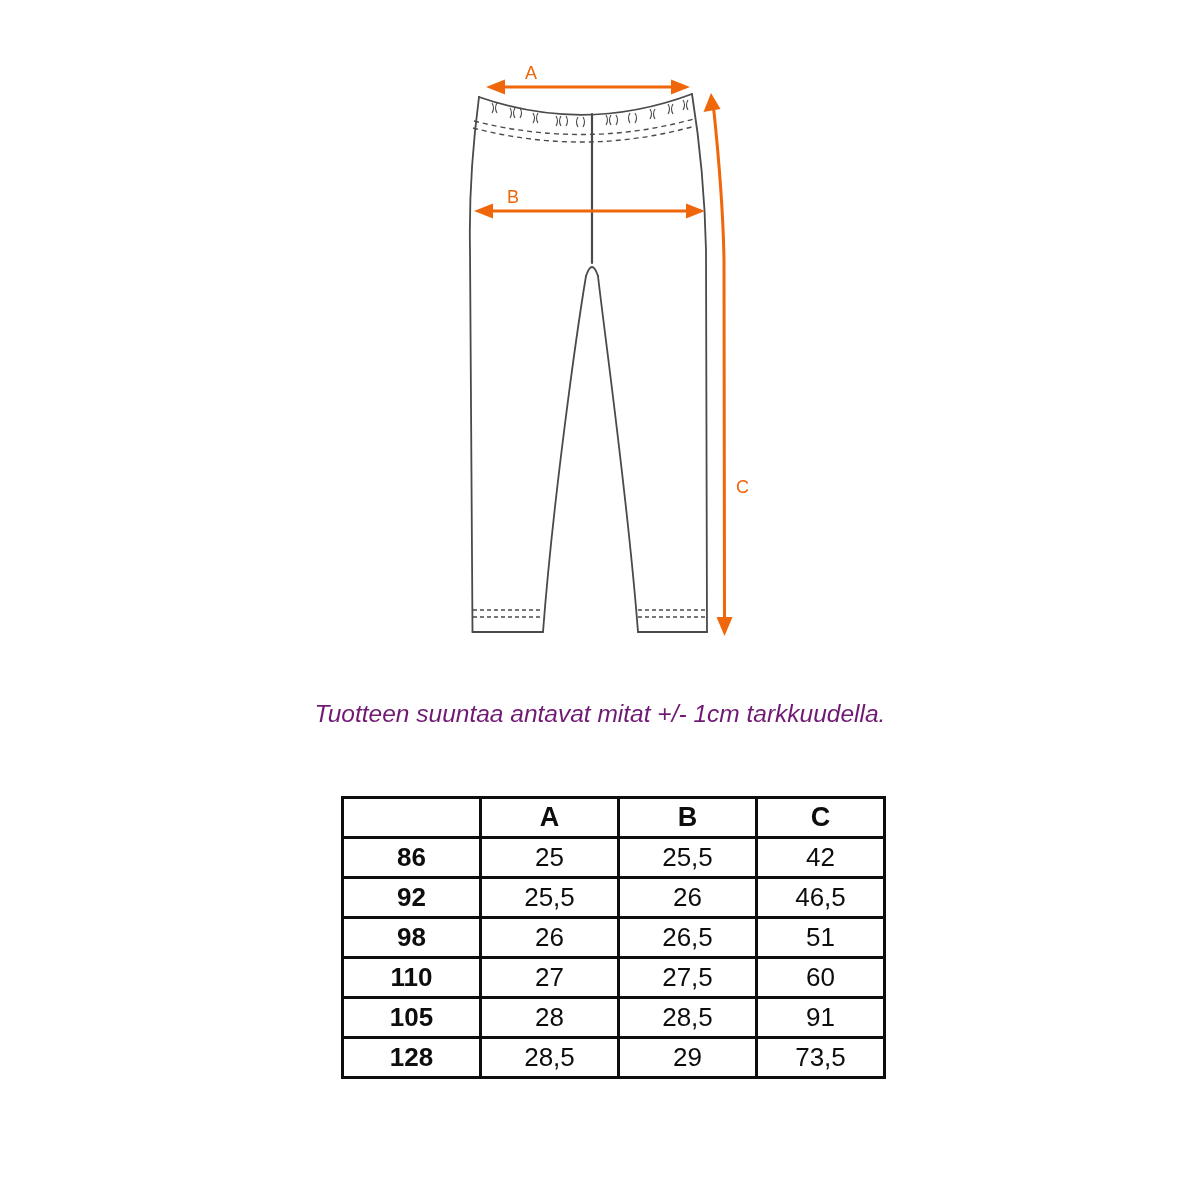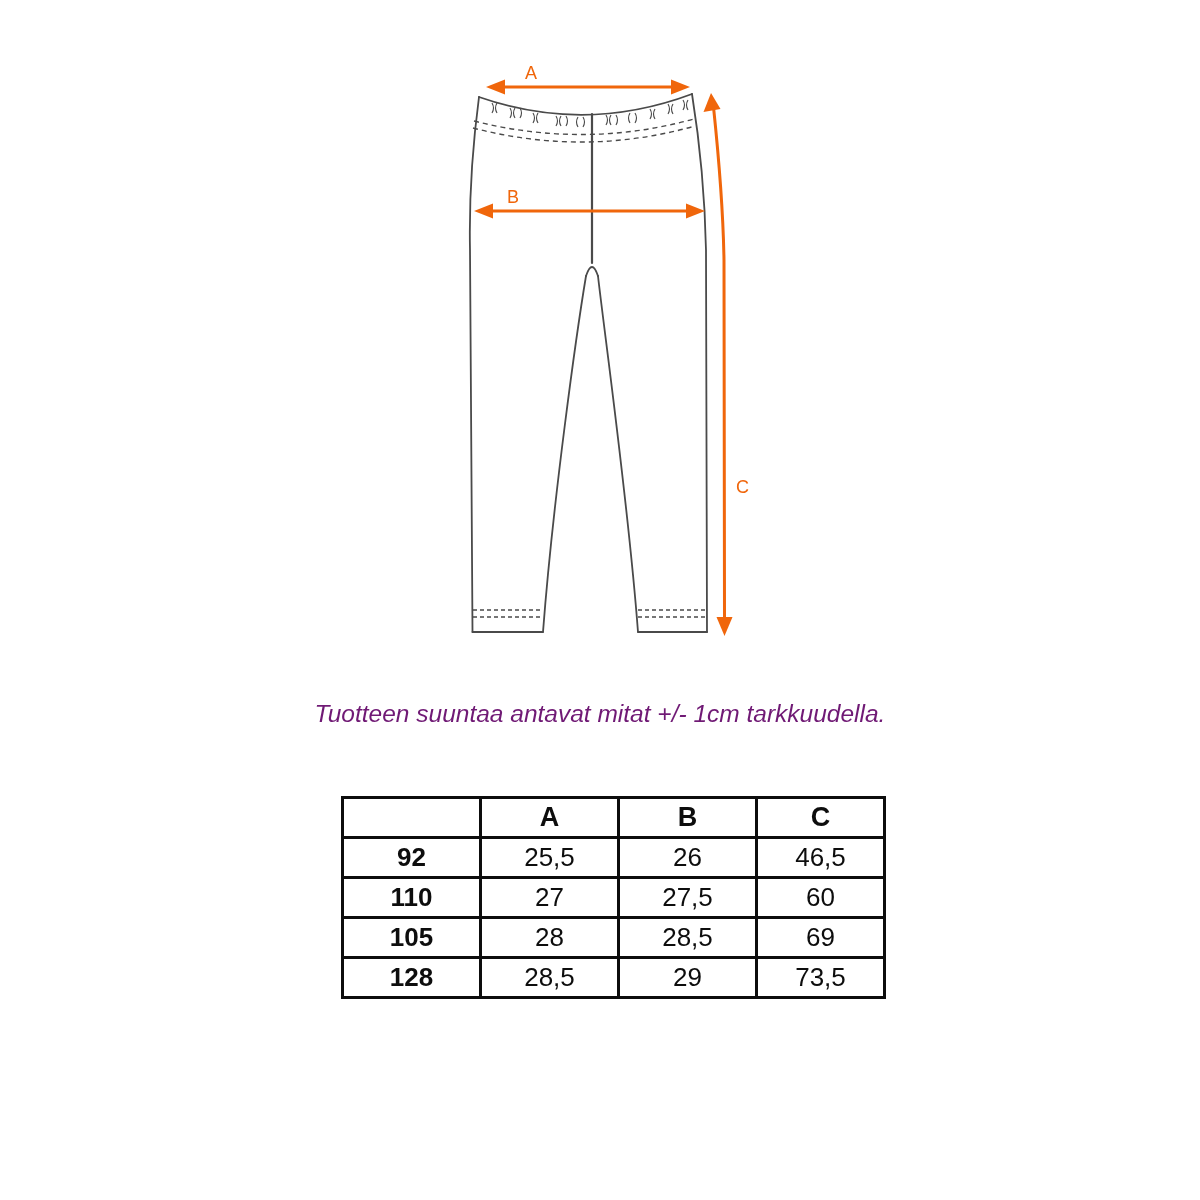--- a/index.html
+++ b/index.html
@@ -112,36 +112,48 @@
     <thead>
       <tr>
         <th></th>
         <th>A</th>
         <th>B</th>
         <th>C</th>
       </tr>
     </thead>
     <tbody>
       <tr>
+        <td>86</td>
+        <td>25</td>
+        <td>25,5</td>
+        <td>42</td>
+      </tr>
+      <tr>
         <td>92</td>
         <td>25,5</td>
         <td>26</td>
         <td>46,5</td>
+      </tr>
+      <tr>
+        <td>98</td>
+        <td>26</td>
+        <td>26,5</td>
+        <td>51</td>
       </tr>
       <tr>
         <td>110</td>
         <td>27</td>
         <td>27,5</td>
         <td>60</td>
       </tr>
       <tr>
         <td>105</td>
         <td>28</td>
         <td>28,5</td>
-        <td>69</td>
+        <td>91</td>
       </tr>
       <tr>
         <td>128</td>
         <td>28,5</td>
         <td>29</td>
         <td>73,5</td>
       </tr>
     </tbody>
   </table>
 

